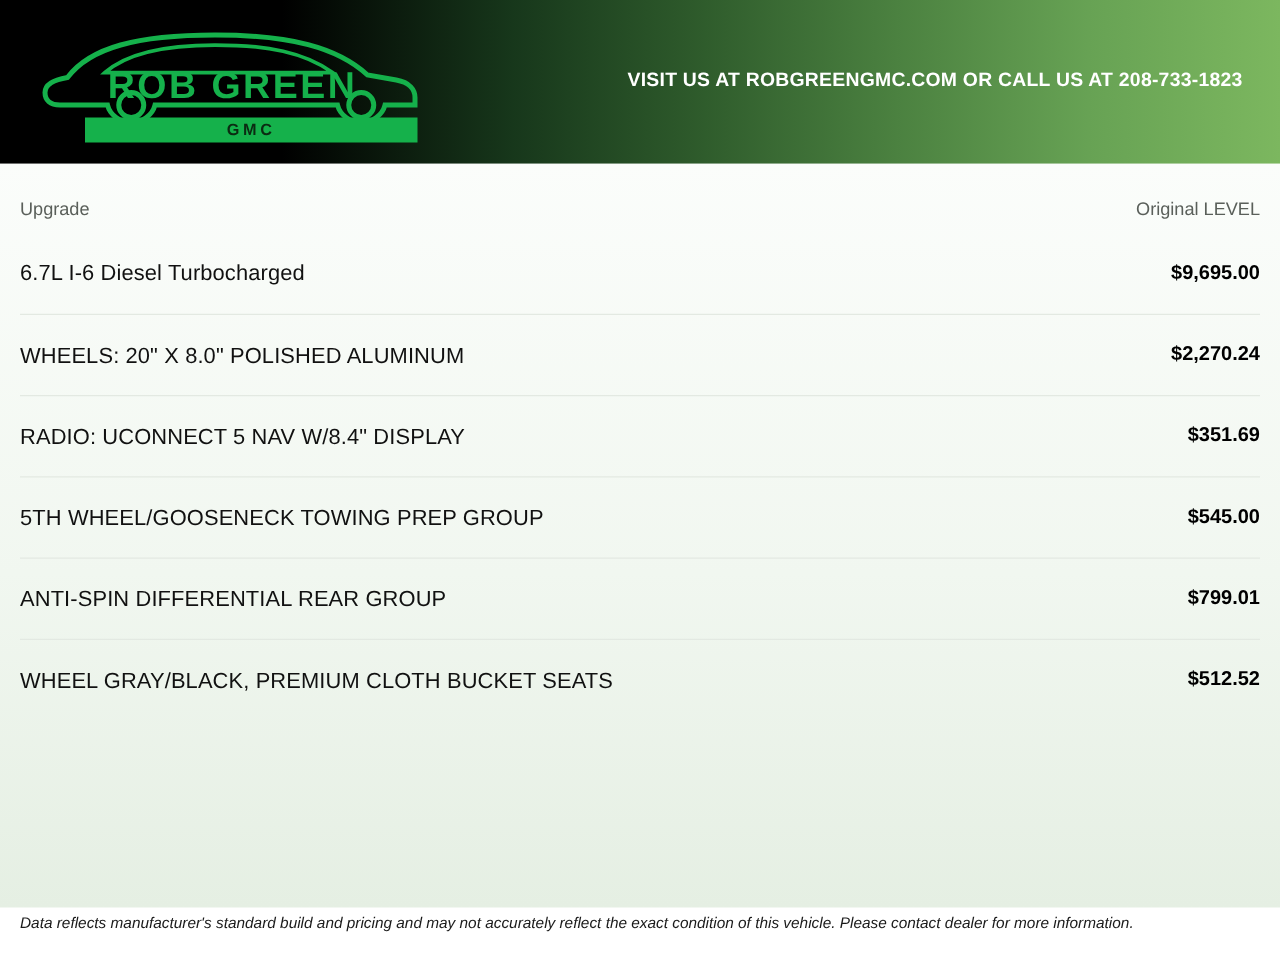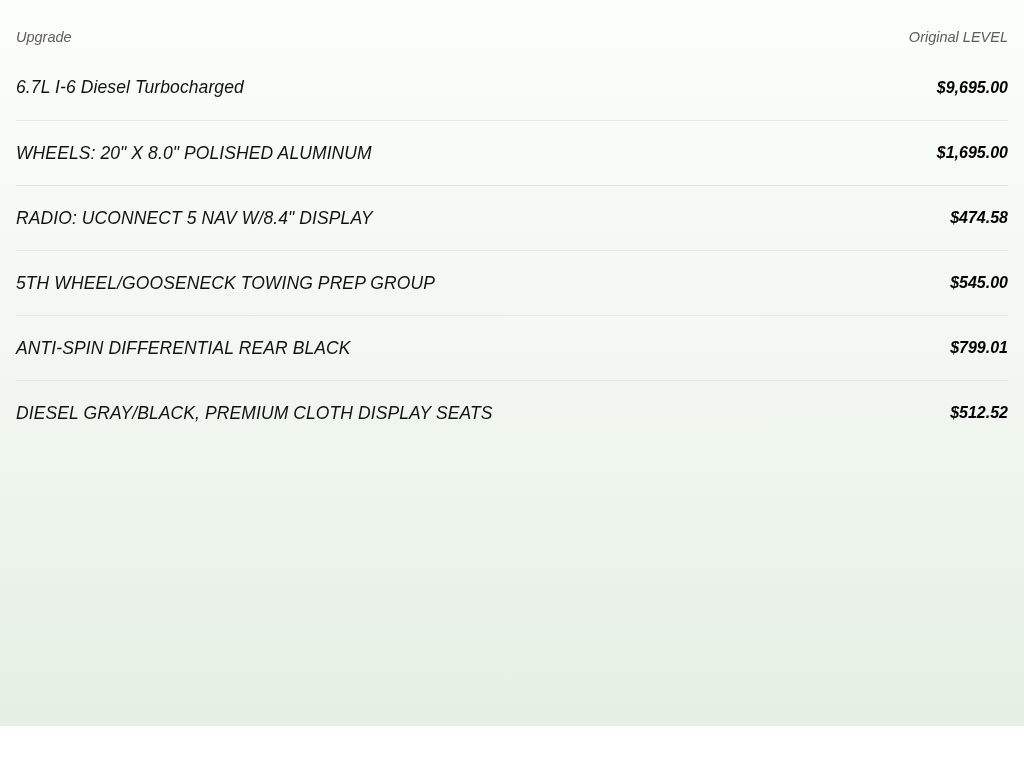--- a/index.html
+++ b/index.html
@@ -61,34 +61,32 @@
     background: linear-gradient(180deg, #fbfdfb 0%, #f1f7f0 55%, #e5efe3 100%);
     padding: 0 16px;
     position: relative;
   }
   .col-head {
     display: flex;
     justify-content: space-between;
     align-items: center;
     height: 55px;
     padding-top: 18px;
-    font-style: italic;
   }
   .col-head span {
     font-size: 14.5px;
     color: #5a5f5a;
   }
   .rows { width: 100%; }
   .row {
     display: flex;
     justify-content: space-between;
     align-items: center;
     height: 65px;
     border-top: 1px solid #e3e9e2;
-    font-style: italic;
   }
   .row:first-child { border-top: none; }
   .row .label {
     font-size: 17.5px;
     color: #111111;
     font-weight: 400;
     letter-spacing: 0.1px;
   }
   .row .price {
     font-size: 16px;
@@ -111,51 +109,69 @@
     background: #ffffff;
     width: 100%;
     flex-shrink: 0;
   }
 </style>
 </head>
 <body>
 
 <div class="page">
 
+  <div class="header">
+    <div class="logo-wrap">
+      <svg class="logo-svg" width="305" height="96" viewBox="0 0 305 96">
+        <path d="M22 44 C40 20, 78 10, 140 10 C200 10, 238 20, 262 42 L285 46 C296 48, 300 54, 300 60 L300 66 L276 66 C274 74, 266 80, 257 80 C248 80, 240 74, 238 66 L92 66 C90 74, 82 80, 73 80 C64 80, 56 74, 54 66 L16 66 C8 66, 4 62, 4 56 C4 50, 10 46, 22 44 Z" fill="none" stroke="#15b14b" stroke-width="4"></path>
+        <path d="M52 40 C70 24, 100 18, 140 18 C182 18, 212 24, 234 40 Z" fill="none" stroke="#15b14b" stroke-width="3"></path>
+        <circle cx="73" cy="66" r="10" fill="none" stroke="#15b14b" stroke-width="4"></circle>
+        <circle cx="257" cy="66" r="10" fill="none" stroke="#15b14b" stroke-width="4"></circle>
+      </svg>
+      <div style="position:absolute;left:6px;top:34px;width:296px;text-align:center;">
+        <span style="font-family:'Liberation Sans',sans-serif;font-weight:bold;font-size:30px;letter-spacing:2px;color:#15b14b;">ROB GREEN</span>
+      </div>
+      <div style="position:absolute;left:36px;top:76px;width:266px;height:20px;background:#15b14b;text-align:center;">
+        <span style="font-family:'Liberation Sans',sans-serif;font-weight:bold;font-size:13px;letter-spacing:3px;color:#0b2b12;line-height:20px;">GMC</span>
+      </div>
+    </div>
+    <div class="header-text">VISIT US AT ROBGREENGMC.COM OR CALL US AT 208-733-1823</div>
+  </div>
 
   <div class="content">
 
     <div class="col-head">
       <span>Upgrade</span>
       <span>Original LEVEL</span>
     </div>
 
     <div class="rows">
       <div class="row">
         <span class="label">6.7L I-6 Diesel Turbocharged</span>
         <span class="price">$9,695.00</span>
       </div>
       <div class="row">
         <span class="label">WHEELS: 20" X 8.0" POLISHED ALUMINUM</span>
-        <span class="price">$1,695.00</span>
+        <span class="price">$2,270.24</span>
       </div>
       <div class="row">
         <span class="label">RADIO: UCONNECT 5 NAV W/8.4" DISPLAY</span>
-        <span class="price">$474.58</span>
+        <span class="price">$351.69</span>
       </div>
       <div class="row">
         <span class="label">5TH WHEEL/GOOSENECK TOWING PREP GROUP</span>
         <span class="price">$545.00</span>
       </div>
       <div class="row">
-        <span class="label">ANTI-SPIN DIFFERENTIAL REAR BLACK</span>
+        <span class="label">ANTI-SPIN DIFFERENTIAL REAR GROUP</span>
         <span class="price">$799.01</span>
       </div>
       <div class="row">
-        <span class="label">DIESEL GRAY/BLACK, PREMIUM CLOTH DISPLAY SEATS</span>
+        <span class="label">WHEEL GRAY/BLACK, PREMIUM CLOTH BUCKET SEATS</span>
         <span class="price">$512.52</span>
       </div>
     </div>
 
+    <div class="disclaimer">Data reflects manufacturer's standard build and pricing and may not accurately reflect the exact condition of this vehicle. Please contact dealer for more information.</div>
   </div>
 
   <div class="footer-pad"></div>
 </div>
 
 </body></html>

